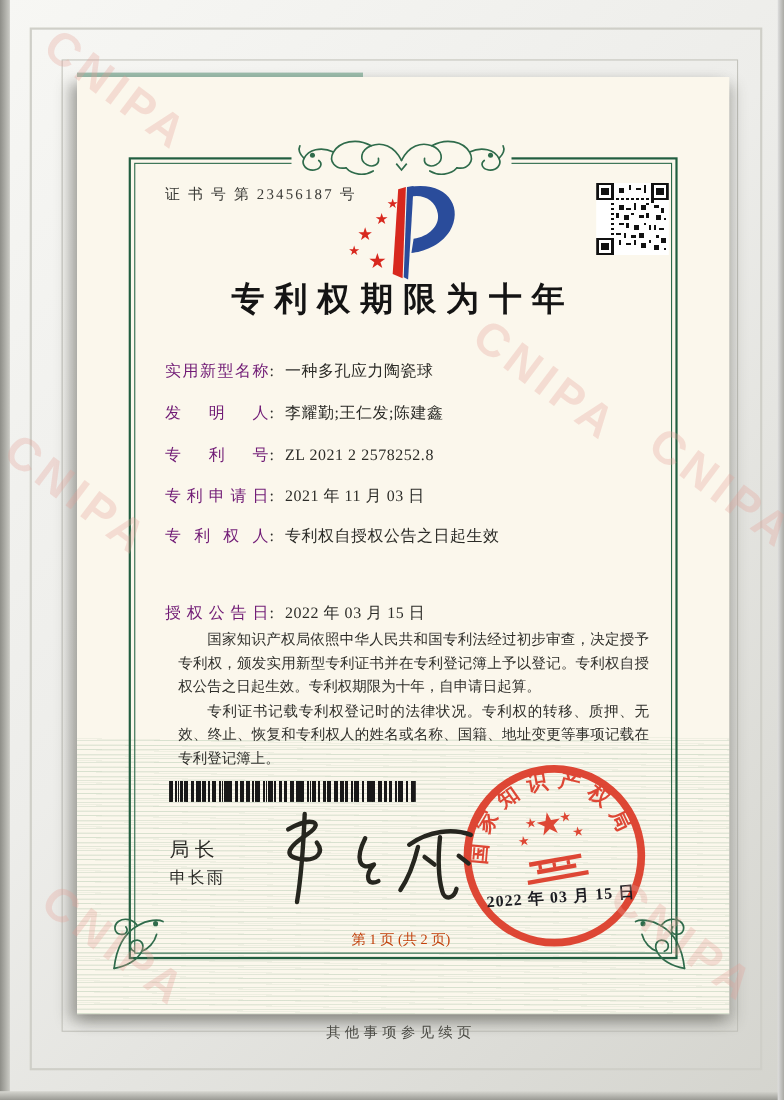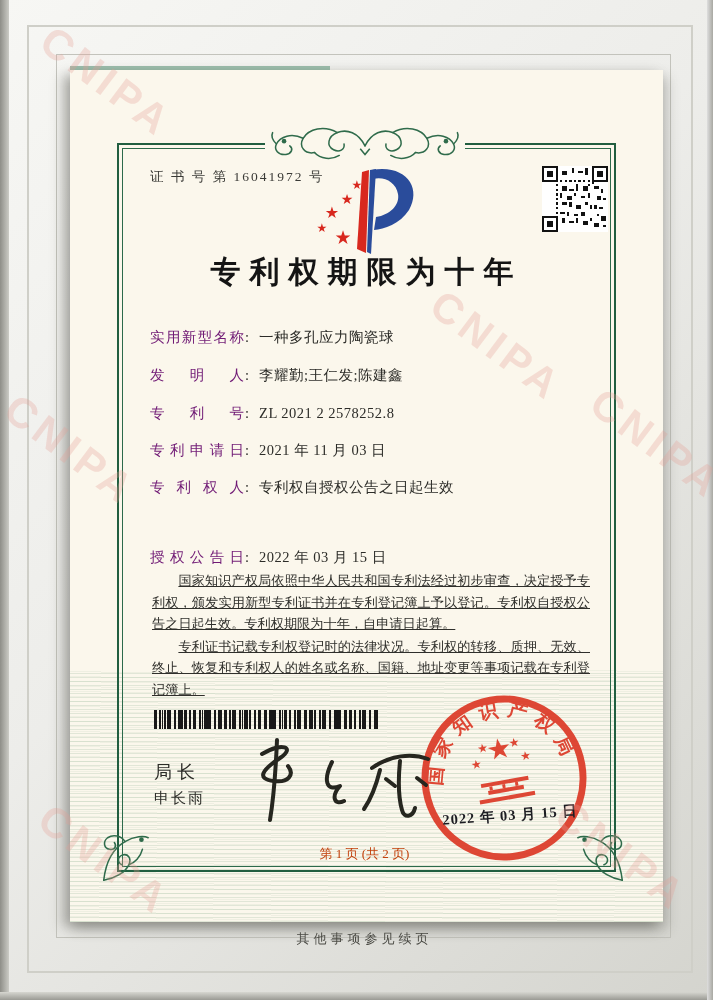--- a/index.html
+++ b/index.html
@@ -47,21 +47,21 @@
   
   .f-row{position:absolute;left:80px;width:470px;font-size:14.5px;color:#2c2c28;z-index:4;white-space:nowrap;}
   .f-label{display:inline-block;width:94px;text-align:justify;text-align-last:justify;color:#701a75;}
   .f-colon{display:inline-block;margin:0 10px 0 1px;}
   .f-value{letter-spacing:.5px;}
   .grant-pair2{position:absolute;left:274px;top:0;white-space:nowrap;}
   .grant-pair2 .f-label{width:80px;}
   
   .legal{position:absolute;left:80px;top:500px;width:440px;z-index:4;color:#2f2f2b;
     font-size:13.2px;line-height:21.5px;text-align:justify;}
-  .legal p{margin:0 0 1px 2px;text-indent:2em;text-decoration:underline;}
+  .legal p{margin:0 0 1px 12px;text-indent:2em;}
   
   .barcode{
     position:absolute;left:84px;top:640px;width:224px;height:19px;z-index:4;
     background:
       repeating-linear-gradient(90deg,#181818 0 2px,rgba(0,0,0,0) 2px 5px),
       repeating-linear-gradient(90deg,#181818 0 1px,rgba(0,0,0,0) 1px 8px),
       repeating-linear-gradient(90deg,#181818 0 3px,rgba(0,0,0,0) 3px 13px);
   }
   .signer-title{position:absolute;left:84px;top:690px;font-size:18px;letter-spacing:5px;color:#2c2c28;z-index:6;font-family:Liberation Mono, monospace;}
   .signer-name{position:absolute;left:84px;top:719px;font-size:15px;letter-spacing:2px;color:#2c2c28;z-index:6;}
@@ -138,21 +138,21 @@
       <g stroke="#2f6b4b" fill="none" stroke-width="1.6" stroke-linecap="round">
         <path d="M8 52 C10 34 16 20 30 12 C40 6 50 6 54 8"></path>
         <path d="M8 52 C20 50 30 44 34 36 C37 29 33 24 27 26 C22 28 22 34 27 36"></path>
         <path d="M30 12 C26 6 18 4 12 8 C7 12 8 19 14 20 C19 21 22 17 19 13"></path>
         <path d="M34 36 C40 34 46 28 48 20"></path>
         <circle cx="47" cy="10" r="2.4" fill="#2f6b4b" stroke="none"></circle>
       </g>
     </svg>
   </div>
 
-  <div class="cert-no">证 书 号 第 16041972 号</div>
+  <div class="cert-no">证 书 号 第 23456187 号</div>
 
   <svg class="qr" viewBox="0 0 29 29" shape-rendering="crispEdges">
     <rect width="29" height="29" fill="#ffffff"></rect>
     <g fill="#111111">
       <rect x="0" y="0" width="7" height="7"></rect>
         <rect x="22" y="0" width="7" height="7"></rect>
         <rect x="0" y="22" width="7" height="7"></rect>
       <rect x="1" y="1" width="5" height="5" fill="#ffffff"></rect>
         <rect x="23" y="1" width="5" height="5" fill="#ffffff"></rect>
         <rect x="1" y="23" width="5" height="5" fill="#ffffff"></rect>

